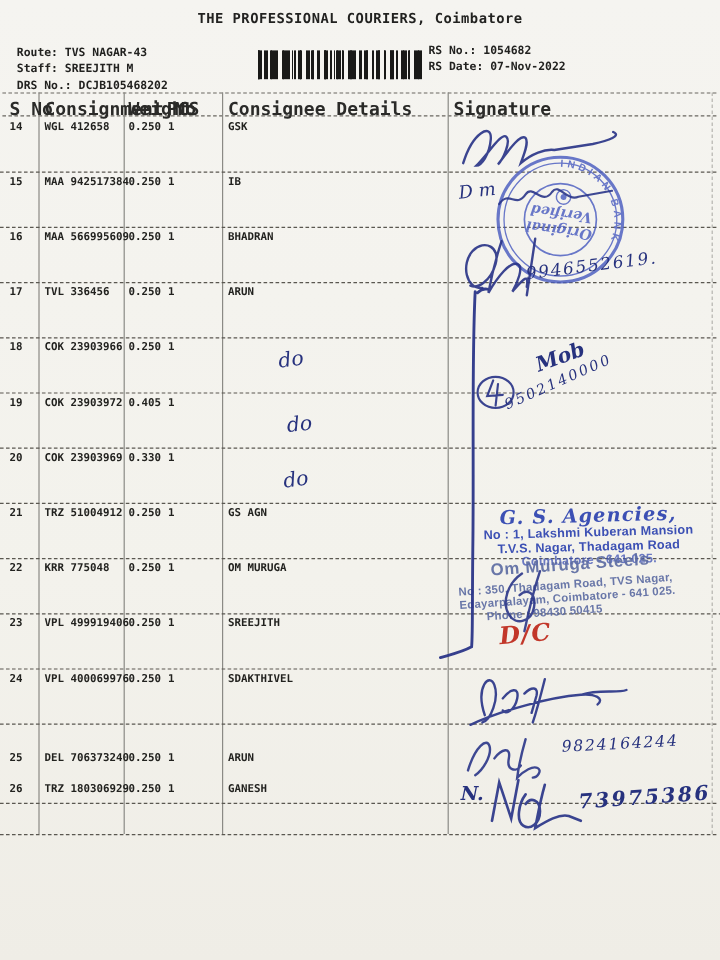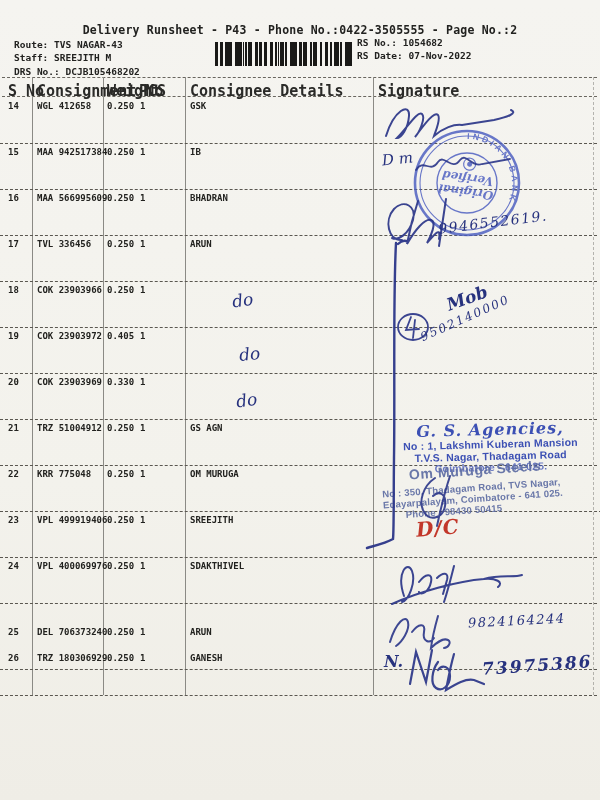--- a/index.html
+++ b/index.html
@@ -40,21 +40,21 @@
       repeating-linear-gradient(90deg,#191917 0 2px,rgba(0,0,0,0) 2px 5px),
       repeating-linear-gradient(90deg,#191917 0 1px,rgba(0,0,0,0) 1px 7px),
       repeating-linear-gradient(90deg,#191917 0 3px,rgba(0,0,0,0) 3px 11px);
   }
 </style>
 </head>
 <body>
 
 <div class="page">
 
-  <div class="printed subtitle" style="top:23px;left:0;width:600px;text-align:center;">Delivery Runsheet - P43 - Phone No.:0422-3505555 - Page No.:2</div>
+  <div class="printed title" style="top:8px;left:0;width:600px;text-align:center;">THE PROFESSIONAL COURIERS, Coimbatore</div>
 
   <div class="printed info" style="top:39px;left:14px;">Route: TVS NAGAR-43</div>
   <div class="printed info" style="top:52px;left:14px;">Staff: SREEJITH M</div>
   <div class="printed info" style="top:66px;left:14px;">DRS No.: DCJB105468202</div>
 
   <div class="barcode"></div>
 
   <div class="printed info" style="top:37px;left:357px;">RS No.: 1054682</div>
   <div class="printed info" style="top:50px;left:357px;">RS Date: 07-Nov-2022</div>
 

